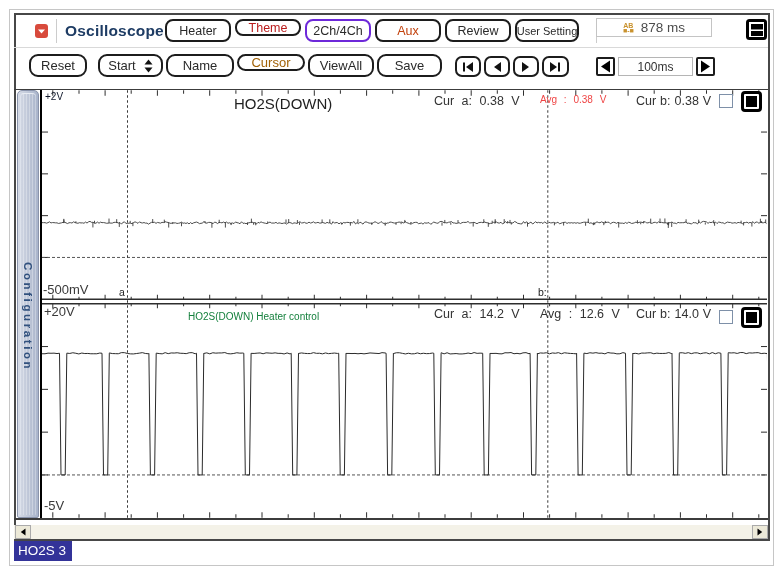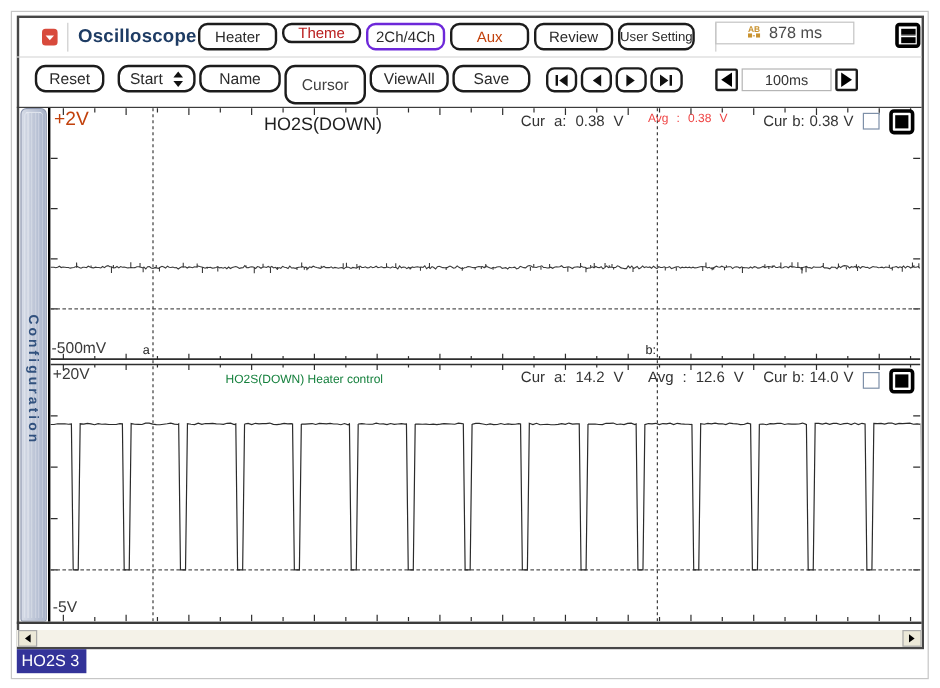--- a/index.html
+++ b/index.html
@@ -32,21 +32,21 @@
   <div class="abs" style="left:4.5px;top:10px;width:12px;height:1px;background:#888"></div>
 </div>
 <div class="abs" style="left:14px;top:46.5px;width:754px;height:1px;background:#d9d9d9"></div>
 
 <div style="position:absolute;left:29px;top:54px;width:58px;height:23px;border:2.5px solid #1c1c1c;border-radius:9px;background:#fff;display:flex;align-items:center;justify-content:center;font-size:13px;color:#2a2a2a;box-sizing:border-box;white-space:nowrap">Reset</div>
 <div style="position:absolute;left:98px;top:54px;width:65px;height:23px;border:2.5px solid #1c1c1c;border-radius:9px;background:#fff;display:flex;align-items:center;justify-content:center;font-size:13px;color:#2a2a2a;box-sizing:border-box;white-space:nowrap">Start<svg width="9" height="14" viewBox="0 0 9 14" style="margin-left:8px">
       <path d="M4.5,0.5 L8.5,5.5 H0.5 Z" fill="#111"></path>
       <path d="M4.5,13.5 L8.5,8.5 H0.5 Z" fill="#111"></path>
     </svg></div>
 <div style="position:absolute;left:166px;top:54px;width:68px;height:23px;border:2.5px solid #1c1c1c;border-radius:9px;background:#fff;display:flex;align-items:center;justify-content:center;font-size:13px;color:#2a2a2a;box-sizing:border-box;white-space:nowrap">Name</div>
-<div style="position:absolute;left:237px;top:54px;width:68px;height:33px;border:2.5px solid #1c1c1c;border-radius:9px;background:#fff;display:flex;align-items:center;justify-content:center;font-size:13px;color:#404040;box-sizing:border-box;white-space:nowrap">Cursor</div>
+<div style="position:absolute;left:237px;top:54px;width:68px;height:17px;border:2.5px solid #1c1c1c;border-radius:9px;background:#fff;display:flex;align-items:center;justify-content:center;font-size:13px;color:#a16207;box-sizing:border-box;white-space:nowrap">Cursor</div>
 <div style="position:absolute;left:308px;top:54px;width:66px;height:23px;border:2.5px solid #1c1c1c;border-radius:9px;background:#fff;display:flex;align-items:center;justify-content:center;font-size:13px;color:#2a2a2a;box-sizing:border-box;white-space:nowrap">ViewAll</div>
 <div style="position:absolute;left:377px;top:54px;width:65px;height:23px;border:2.5px solid #1c1c1c;border-radius:9px;background:#fff;display:flex;align-items:center;justify-content:center;font-size:13px;color:#2a2a2a;box-sizing:border-box;white-space:nowrap">Save</div>
 <div style="position:absolute;left:454.5px;top:56px;width:26px;height:21px;border:2.5px solid #1c1c1c;border-radius:7px;background:#fff;display:flex;align-items:center;justify-content:center;font-size:10px;color:#2a2a2a;box-sizing:border-box;white-space:nowrap">
     <svg width="12" height="12" viewBox="0 0 12 12">
       <path d="M2,1.5 V10.5" stroke="#111" stroke-width="2"></path>
       <path d="M11,1 L4,6 L11,11 Z" fill="#111"></path>
     </svg>
   </div>
 <div style="position:absolute;left:483.5px;top:56px;width:26px;height:21px;border:2.5px solid #1c1c1c;border-radius:7px;background:#fff;display:flex;align-items:center;justify-content:center;font-size:10px;color:#2a2a2a;box-sizing:border-box;white-space:nowrap">
     <svg width="10" height="12" viewBox="0 0 10 12">
@@ -220,23 +220,23 @@
 <path d="M0,209 H725" stroke="#2e2e2e" stroke-width="1.3" fill="none"></path>
 <path d="M0,213.5 H725" stroke="#2e2e2e" stroke-width="1.3" fill="none"></path>
 <path d="M0,167.2 H725" stroke="#555" stroke-width="1" stroke-dasharray="3 2" fill="none"></path>
 <path d="M0,384.7 H725" stroke="#555" stroke-width="1" stroke-dasharray="3 2" fill="none"></path>
 <path d="M85.5,0 V427.5" stroke="#3a3a3a" stroke-width="1" stroke-dasharray="2.5 2.5" fill="none"></path>
 <path d="M505.8,0 V427.5" stroke="#3a3a3a" stroke-width="1" stroke-dasharray="2.5 2.5" fill="none"></path>
 <path d="M0.0,132.4 L1.5,132.4 L3.0,132.4 L4.5,132.9 L6.0,132.4 L7.5,131.6 L9.0,132.7 L10.5,132.3 L12.0,132.4 L13.5,132.6 L15.0,132.6 L16.5,133.2 L18.0,132.9 L19.5,132.6 L21.0,132.1 L22.5,131.9 L24.0,132.6 L25.5,133.3 L27.0,132.5 L28.5,132.4 L30.0,132.8 L31.5,131.6 L33.0,132.3 L34.5,132.8 L36.0,133.0 L37.5,132.4 L39.0,132.7 L40.5,132.6 L42.0,133.0 L43.5,131.8 L45.0,132.8 L46.5,131.6 L48.0,131.1 L49.5,132.1 L51.0,132.0 L52.5,133.0 L54.0,132.9 L55.5,131.8 L57.0,133.0 L58.5,131.9 L60.0,132.4 L61.5,132.3 L63.0,132.6 L64.5,133.0 L66.0,132.9 L67.5,132.7 L69.0,132.9 L70.5,132.8 L72.0,132.1 L73.5,132.1 L75.0,132.2 L76.5,132.8 L78.0,132.3 L79.5,133.9 L81.0,132.0 L82.5,131.8 L84.0,133.0 L85.5,133.4 L87.0,132.8 L88.5,133.0 L90.0,133.4 L91.5,132.4 L93.0,131.6 L94.5,132.2 L96.0,133.1 L97.5,131.6 L99.0,132.5 L100.5,132.7 L102.0,132.3 L103.5,132.9 L105.0,132.8 L106.5,133.9 L108.0,132.9 L109.5,132.1 L111.0,132.2 L112.5,132.0 L114.0,133.1 L115.5,132.2 L117.0,132.5 L118.5,132.9 L120.0,132.1 L121.5,132.3 L123.0,131.4 L124.5,131.9 L126.0,132.2 L127.5,132.7 L129.0,133.2 L130.5,132.5 L132.0,132.7 L133.5,132.6 L135.0,133.2 L136.5,133.0 L138.0,132.7 L139.5,131.9 L141.0,133.0 L142.5,132.7 L144.0,133.2 L145.5,132.5 L147.0,133.7 L148.5,132.3 L150.0,133.5 L151.5,132.6 L153.0,132.2 L154.5,131.8 L156.0,132.4 L157.5,133.4 L159.0,133.0 L160.5,132.9 L162.0,131.1 L163.5,132.9 L165.0,132.8 L166.5,132.2 L168.0,132.1 L169.5,132.5 L171.0,133.5 L172.5,131.9 L174.0,132.2 L175.5,133.3 L177.0,132.2 L178.5,132.3 L180.0,132.6 L181.5,131.8 L183.0,132.6 L184.5,131.8 L186.0,133.0 L187.5,132.5 L189.0,133.9 L190.5,132.7 L192.0,133.3 L193.5,131.7 L195.0,132.4 L196.5,132.7 L198.0,133.5 L199.5,131.5 L201.0,133.1 L202.5,132.9 L204.0,133.4 L205.5,132.9 L207.0,132.5 L208.5,132.2 L210.0,131.8 L211.5,132.6 L213.0,132.4 L214.5,133.7 L216.0,132.1 L217.5,132.7 L219.0,131.6 L220.5,132.3 L222.0,132.7 L223.5,133.0 L225.0,133.4 L226.5,132.5 L228.0,131.8 L229.5,132.8 L231.0,132.8 L232.5,132.8 L234.0,132.1 L235.5,133.2 L237.0,132.6 L238.5,132.9 L240.0,133.3 L241.5,132.9 L243.0,132.7 L244.5,133.8 L246.0,132.6 L247.5,132.3 L249.0,132.6 L250.5,133.4 L252.0,132.6 L253.5,132.8 L255.0,133.2 L256.5,132.2 L258.0,131.5 L259.5,132.7 L261.0,132.6 L262.5,132.1 L264.0,133.0 L265.5,132.9 L267.0,131.9 L268.5,132.8 L270.0,132.4 L271.5,131.6 L273.0,132.8 L274.5,132.5 L276.0,132.1 L277.5,132.8 L279.0,132.8 L280.5,132.2 L282.0,132.7 L283.5,133.1 L285.0,132.1 L286.5,132.7 L288.0,132.5 L289.5,133.9 L291.0,131.4 L292.5,132.9 L294.0,132.3 L295.5,132.4 L297.0,133.6 L298.5,132.5 L300.0,133.8 L301.5,132.2 L303.0,132.7 L304.5,132.2 L306.0,132.1 L307.5,132.5 L309.0,132.3 L310.5,132.6 L312.0,131.2 L313.5,133.7 L315.0,132.4 L316.5,133.5 L318.0,131.9 L319.5,132.7 L321.0,133.9 L322.5,132.0 L324.0,131.6 L325.5,132.2 L327.0,132.8 L328.5,132.9 L330.0,133.3 L331.5,132.3 L333.0,131.5 L334.5,132.2 L336.0,133.2 L337.5,132.8 L339.0,131.3 L340.5,132.5 L342.0,133.3 L343.5,133.8 L345.0,132.8 L346.5,132.7 L348.0,131.8 L349.5,132.0 L351.0,132.5 L352.5,132.8 L354.0,132.8 L355.5,132.2 L357.0,131.8 L358.5,132.0 L360.0,131.8 L361.5,132.9 L363.0,131.1 L364.5,132.3 L366.0,132.8 L367.5,133.4 L369.0,132.5 L370.5,133.1 L372.0,132.3 L373.5,132.1 L375.0,132.1 L376.5,133.4 L378.0,133.1 L379.5,132.8 L381.0,133.9 L382.5,132.5 L384.0,132.9 L385.5,132.7 L387.0,132.4 L388.5,133.9 L390.0,133.4 L391.5,131.7 L393.0,132.3 L394.5,132.8 L396.0,133.0 L397.5,131.7 L399.0,131.1 L400.5,131.4 L402.0,132.5 L403.5,132.4 L405.0,132.7 L406.5,132.0 L408.0,131.8 L409.5,131.3 L411.0,132.7 L412.5,132.7 L414.0,133.1 L415.5,133.0 L417.0,132.4 L418.5,133.3 L420.0,132.4 L421.5,132.1 L423.0,132.2 L424.5,132.1 L426.0,131.2 L427.5,132.6 L429.0,132.6 L430.5,132.3 L432.0,132.1 L433.5,132.7 L435.0,133.5 L436.5,132.5 L438.0,132.2 L439.5,132.1 L441.0,132.5 L442.5,131.7 L444.0,132.4 L445.5,132.5 L447.0,133.6 L448.5,133.1 L450.0,133.1 L451.5,132.1 L453.0,132.9 L454.5,131.8 L456.0,132.7 L457.5,132.8 L459.0,132.0 L460.5,133.7 L462.0,132.8 L463.5,131.4 L465.0,132.8 L466.5,132.3 L468.0,132.5 L469.5,132.8 L471.0,132.7 L472.5,131.3 L474.0,131.8 L475.5,133.0 L477.0,133.3 L478.5,133.6 L480.0,133.6 L481.5,131.3 L483.0,133.0 L484.5,131.4 L486.0,133.5 L487.5,132.7 L489.0,131.8 L490.5,133.7 L492.0,132.9 L493.5,131.4 L495.0,132.7 L496.5,132.1 L498.0,132.6 L499.5,132.2 L501.0,133.3 L502.5,131.6 L504.0,132.7 L505.5,133.6 L507.0,132.0 L508.5,132.6 L510.0,132.6 L511.5,132.1 L513.0,132.9 L514.5,132.6 L516.0,131.9 L517.5,133.6 L519.0,133.0 L520.5,132.4 L522.0,132.1 L523.5,132.0 L525.0,133.2 L526.5,132.4 L528.0,132.8 L529.5,132.4 L531.0,132.9 L532.5,132.4 L534.0,133.0 L535.5,132.4 L537.0,133.0 L538.5,132.9 L540.0,132.4 L541.5,132.0 L543.0,131.9 L544.5,132.1 L546.0,131.9 L547.5,133.0 L549.0,132.5 L550.5,133.4 L552.0,133.9 L553.5,132.5 L555.0,131.6 L556.5,132.3 L558.0,132.5 L559.5,131.6 L561.0,132.3 L562.5,132.7 L564.0,132.2 L565.5,132.0 L567.0,132.0 L568.5,133.6 L570.0,132.4 L571.5,132.0 L573.0,132.3 L574.5,133.1 L576.0,132.1 L577.5,132.8 L579.0,132.9 L580.5,132.9 L582.0,133.3 L583.5,132.2 L585.0,133.2 L586.5,132.0 L588.0,132.3 L589.5,133.2 L591.0,133.0 L592.5,132.5 L594.0,131.8 L595.5,132.8 L597.0,132.1 L598.5,131.9 L600.0,132.1 L601.5,132.6 L603.0,131.2 L604.5,132.7 L606.0,132.6 L607.5,132.1 L609.0,133.1 L610.5,132.9 L612.0,132.1 L613.5,132.1 L615.0,132.9 L616.5,131.6 L618.0,132.3 L619.5,132.1 L621.0,132.5 L622.5,132.6 L624.0,132.5 L625.5,133.2 L627.0,132.6 L628.5,132.3 L630.0,131.8 L631.5,132.9 L633.0,132.8 L634.5,133.4 L636.0,132.1 L637.5,132.5 L639.0,132.5 L640.5,132.4 L642.0,132.5 L643.5,131.5 L645.0,133.0 L646.5,132.9 L648.0,133.2 L649.5,133.8 L651.0,132.3 L652.5,132.5 L654.0,132.5 L655.5,133.7 L657.0,131.5 L658.5,132.8 L660.0,131.6 L661.5,131.1 L663.0,131.3 L664.5,131.7 L666.0,133.1 L667.5,132.0 L669.0,132.4 L670.5,131.8 L672.0,132.9 L673.5,131.8 L675.0,133.3 L676.5,131.9 L678.0,132.0 L679.5,132.6 L681.0,132.5 L682.5,133.4 L684.0,132.6 L685.5,131.8 L687.0,132.2 L688.5,132.2 L690.0,132.9 L691.5,132.7 L693.0,132.4 L694.5,133.0 L696.0,132.2 L697.5,132.4 L699.0,132.6 L700.5,133.4 L702.0,132.4 L703.5,132.3 L705.0,131.9 L706.5,132.9 L708.0,132.1 L709.5,132.7 L711.0,131.4 L712.5,133.1 L714.0,131.7 L715.5,132.0 L717.0,133.1 L718.5,131.7 L720.0,132.5 L721.5,132.5 L723.0,131.9 L724.5,133.3 M618.0,132.8 L618.0,128.3 M354.0,132.2 L354.0,134.6 M244.0,132.8 L244.0,129.2 M608.7,132.8 L608.7,128.4 M656.7,132.8 L656.7,129.4 M465.7,132.8 L465.7,130.8 M189.1,132.2 L189.1,134.8 M551.4,132.2 L551.4,134.9 M183.4,132.2 L183.4,137.3 M163.1,132.8 L163.1,131.0 M546.3,132.8 L546.3,128.4 M450.2,132.8 L450.2,130.5 M408.8,132.2 L408.8,134.5 M122.3,132.8 L122.3,129.4 M563.3,132.8 L563.3,130.7 M672.6,132.2 L672.6,135.5 M287.8,132.8 L287.8,129.1 M74.7,132.8 L74.7,128.9 M576.7,132.2 L576.7,137.3 M50.9,132.2 L50.9,137.2 M77.3,132.2 L77.3,136.7 M512.4,132.2 L512.4,135.1 M446.3,132.2 L446.3,136.6 M315.9,132.8 L315.9,129.0 M601.6,132.8 L601.6,130.9 M543.6,132.2 L543.6,135.5 M21.8,132.8 L21.8,128.6 M257.5,132.2 L257.5,134.6 M402.8,132.8 L402.8,129.7 M521.6,132.2 L521.6,135.3 M468.0,132.8 L468.0,129.7 M213.7,132.2 L213.7,135.0 M343.2,132.2 L343.2,135.4 M255.4,132.8 L255.4,129.8 M88.2,132.8 L88.2,130.6 M139.5,132.2 L139.5,136.0 M709.9,132.2 L709.9,136.3 M130.7,132.2 L130.7,133.8 M33.9,132.8 L33.9,131.0 M462.2,132.8 L462.2,128.9 M416.0,132.8 L416.0,129.8 M699.1,132.8 L699.1,130.4 M595.4,132.8 L595.4,130.0 M110.7,132.8 L110.7,128.8 M719.6,132.8 L719.6,130.8 M561.8,132.2 L561.8,134.9 M622.9,132.8 L622.9,128.2 M441.8,132.8 L441.8,129.0 M453.2,132.8 L453.2,130.4 M126.7,132.2 L126.7,137.3 M211.6,132.2 L211.6,134.5 M52.5,132.8 L52.5,130.5 M308.4,132.2 L308.4,135.4 M598.7,132.2 L598.7,134.0 M431.2,132.2 L431.2,136.3 M90.9,132.2 L90.9,135.9 M362.8,132.8 L362.8,129.7 M644.1,132.8 L644.1,129.0 M67.0,132.8 L67.0,128.3 M723.7,132.8 L723.7,129.2 M552.7,132.2 L552.7,134.3 M663.3,132.2 L663.3,134.3 M701.6,132.2 L701.6,135.2 M485.5,132.2 L485.5,136.4 M209.4,132.8 L209.4,128.4 M329.8,132.2 L329.8,134.7 M626.3,132.2 L626.3,137.7 M299.8,132.2 L299.8,134.4 M453.2,132.8 L453.2,128.9 M671.7,132.8 L671.7,129.9 M21.9,132.8 L21.9,129.3 M225.7,132.8 L225.7,131.2 M718.4,132.8 L718.4,128.5 M469.3,132.2 L469.3,134.3 M368.9,132.2 L368.9,134.6 M177.2,132.8 L177.2,129.5 M625.7,132.2 L625.7,134.6 M246.7,132.8 L246.7,128.8 M205.5,132.2 L205.5,134.7 M626.6,132.2 L626.6,135.1 M400.0,132.2 L400.0,135.4 M629.7,132.2 L629.7,136.7 M169.9,132.2 L169.9,137.5 M280.1,132.8 L280.1,129.2 M359.1,132.2 L359.1,133.9" stroke="#3a3a3a" stroke-width="0.9" fill="none"></path>
 <path d="M0.0,263.5 L3.0,263.5 L6.0,262.9 L9.0,263.0 L12.0,262.9 L15.0,263.3 L17.5,263.0 L19.0,384.7 L23.2,384.7 L24.8,263.0 L24.8,262.9 L27.8,263.2 L30.8,262.5 L33.8,263.0 L36.8,263.7 L39.8,262.8 L42.8,263.3 L45.8,263.2 L48.8,263.5 L51.8,263.5 L54.8,263.5 L57.8,262.8 L60.0,263.0 L61.5,384.7 L65.7,384.7 L67.3,263.0 L67.3,262.7 L70.3,263.3 L73.3,263.4 L76.3,263.5 L79.3,262.4 L82.3,262.4 L85.3,263.2 L88.3,263.6 L91.3,263.7 L94.3,263.3 L97.3,262.9 L100.3,262.4 L103.3,263.2 L106.3,263.5 L106.9,263.0 L108.4,384.7 L112.6,384.7 L114.2,263.0 L114.2,262.9 L117.2,263.3 L120.2,263.6 L123.2,262.4 L126.2,263.4 L129.2,262.7 L132.2,262.8 L135.2,262.5 L138.2,263.0 L141.2,263.1 L144.2,263.4 L147.2,262.5 L150.2,262.4 L153.2,263.5 L154.5,263.0 L156.0,384.7 L160.2,384.7 L161.8,263.0 L161.8,263.2 L164.8,262.6 L167.8,263.6 L170.8,262.5 L173.8,262.9 L176.8,262.7 L179.8,262.7 L182.8,262.3 L185.8,263.4 L188.8,263.6 L191.8,263.2 L194.8,262.5 L197.8,262.9 L200.8,262.8 L201.8,263.0 L203.3,384.7 L207.5,384.7 L209.1,263.0 L209.1,263.1 L212.1,263.2 L215.1,262.9 L218.1,262.7 L221.1,263.5 L224.1,262.6 L227.1,262.8 L230.1,263.0 L233.1,262.6 L236.1,263.1 L239.1,263.1 L242.1,263.7 L245.1,262.7 L248.1,263.7 L249.2,263.0 L250.7,384.7 L254.9,384.7 L256.5,263.0 L256.5,263.2 L259.5,262.7 L262.5,263.1 L265.5,263.3 L268.5,263.3 L271.5,262.4 L274.5,263.1 L277.5,263.0 L280.5,263.6 L283.5,262.7 L286.5,263.4 L289.5,263.1 L292.5,262.8 L295.5,263.2 L296.7,263.0 L298.2,384.7 L302.4,384.7 L304.0,263.0 L304.0,263.2 L307.0,263.2 L310.0,263.3 L313.0,263.2 L316.0,263.5 L319.0,263.2 L322.0,263.6 L325.0,263.2 L328.0,262.7 L331.0,262.9 L334.0,263.1 L337.0,263.3 L340.0,262.4 L343.0,262.7 L344.1,263.0 L345.6,384.7 L349.8,384.7 L351.4,263.0 L351.4,263.3 L354.4,262.5 L357.4,262.5 L360.4,263.1 L363.4,263.7 L366.4,263.0 L369.4,263.6 L372.4,263.5 L375.4,262.7 L378.4,263.5 L381.4,263.0 L384.4,263.4 L387.4,263.3 L390.4,262.8 L391.8,263.0 L393.3,384.7 L397.5,384.7 L399.1,263.0 L399.1,262.5 L402.1,263.6 L405.1,262.5 L408.1,263.7 L411.1,263.5 L414.1,263.3 L417.1,263.7 L420.1,263.7 L423.1,263.4 L426.1,262.8 L429.1,263.4 L432.1,262.3 L435.1,263.1 L438.1,262.9 L440.7,263.0 L442.2,384.7 L446.4,384.7 L448.0,263.0 L448.0,263.2 L451.0,263.2 L454.0,263.1 L457.0,263.5 L460.0,263.6 L463.0,262.5 L466.0,262.6 L469.0,262.3 L472.0,263.5 L475.0,263.1 L478.0,263.6 L481.0,262.6 L484.0,262.4 L487.0,263.5 L488.1,263.0 L489.6,384.7 L493.8,384.7 L495.4,263.0 L495.4,263.6 L498.4,262.7 L501.4,262.9 L504.4,262.5 L507.4,263.6 L510.4,262.7 L513.4,263.0 L516.4,262.4 L519.4,263.5 L522.4,262.5 L525.4,262.9 L528.4,263.2 L531.4,263.3 L534.4,263.6 L534.6,263.0 L536.1,384.7 L540.3,384.7 L541.9,263.0 L541.9,262.9 L544.9,263.3 L547.9,262.5 L550.9,262.9 L553.9,262.4 L556.9,263.0 L559.9,262.9 L562.9,263.6 L565.9,262.3 L568.9,262.8 L571.9,262.9 L574.9,263.6 L577.9,263.5 L580.9,262.4 L583.5,263.0 L585.0,384.7 L589.2,384.7 L590.8,263.0 L590.8,263.3 L593.8,263.1 L596.8,263.7 L599.8,262.8 L602.8,262.9 L605.8,262.6 L608.8,262.5 L611.8,263.5 L614.8,262.9 L617.8,263.2 L620.8,263.2 L623.8,263.1 L626.8,262.3 L629.8,263.4 L630.0,263.0 L631.5,384.7 L635.7,384.7 L637.3,263.0 L637.3,262.6 L640.3,262.5 L643.3,263.1 L646.3,262.4 L649.3,263.4 L652.3,262.6 L655.3,262.6 L658.3,263.5 L661.3,262.8 L664.3,262.5 L667.3,263.6 L670.3,262.3 L673.3,263.5 L676.3,262.5 L678.9,263.0 L680.4,384.7 L684.6,384.7 L686.2,263.0 L686.2,262.5 L689.2,262.7 L692.2,262.5 L695.2,263.2 L698.2,262.3 L701.2,262.3 L704.2,263.4 L707.2,262.6 L710.2,262.8 L713.2,262.5 L716.2,262.4 L719.2,263.3 L722.2,263.0 L725.2,263.3 L725.4,263.0 L726.9,384.7 L731.1,384.7 L732.7,263.0" stroke="#2b2b2b" stroke-width="1" fill="none"></path>
 </svg>
 
-<div class="abs" style="left:45px;top:91px;font-size:16px;color:#c2410c">+2V</div>
+<div class="abs" style="left:45px;top:91px;font-size:10px;color:#0f172a">+2V</div>
 <div class="abs" style="left:43px;top:282px;font-size:13px;color:#3a3a3a">-500mV</div>
-<div class="abs" style="left:220px;top:95px;font-size:15px;color:#1f1f1f">HO2S(DOWN)</div>
+<div class="abs" style="left:234px;top:95px;font-size:15px;color:#1f1f1f">HO2S(DOWN)</div>
 <div class="abs" style="left:434px;top:93.5px;font-size:12.5px;color:#333;word-spacing:4px">Cur a: 0.38 V</div>
 <div class="abs" style="left:540px;top:93.5px;font-size:10px;color:#ef4444;word-spacing:4px">Avg : 0.38 V</div>
 <div class="abs" style="left:636px;top:93.5px;font-size:12.5px;color:#333;word-spacing:0.5px">Cur b: 0.38 V</div>
 <div class="abs" style="left:719px;top:94px;width:14px;height:14px;border:1.5px solid #7e90a8;background:#fff"></div>
 <div class="abs" style="left:741px;top:91px;width:21px;height:21px;border:3px solid #000;border-radius:4px;background:#fff">
   <div class="abs" style="left:2px;top:2px;width:11px;height:11px;background:#000"></div>
 </div>
 <div class="abs" style="left:119px;top:286px;font-size:10.5px;color:#222">a</div>
 <div class="abs" style="left:538px;top:286px;font-size:10.5px;color:#222">b:</div>
 

